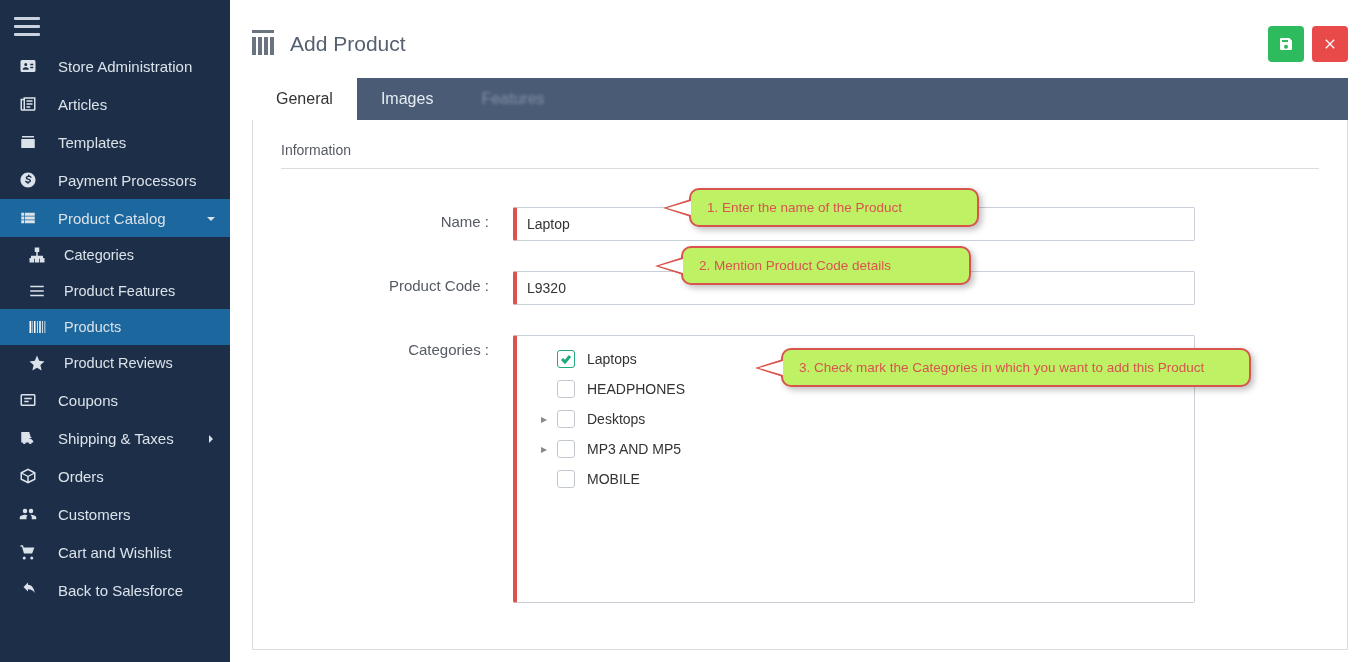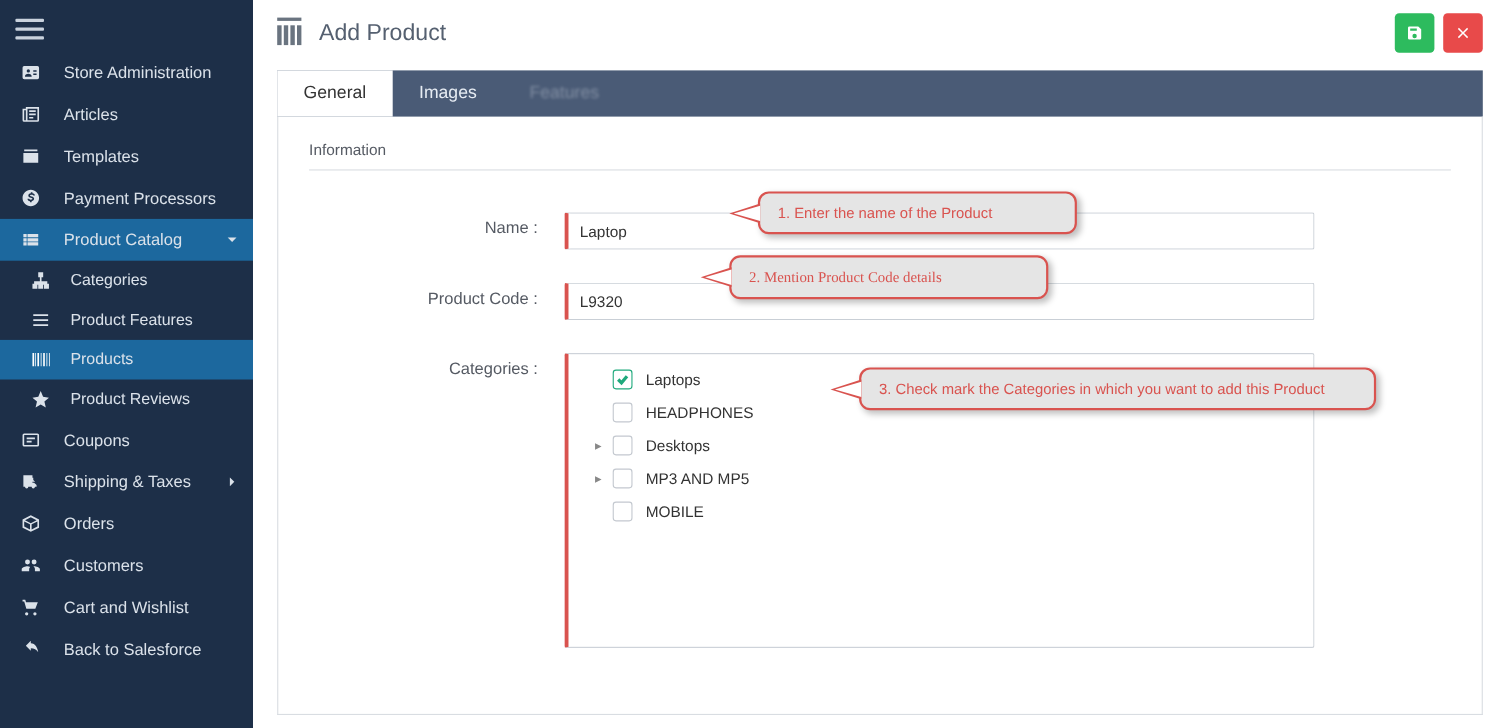--- a/index.html
+++ b/index.html
@@ -17,21 +17,21 @@
     .nav-item.sub { padding-left: 28px; font-size: 14.5px; }
     .nav-item.selected { background: #1c689e; }
     .nav-icon { width: 20px; height: 20px; margin-right: 20px; display: inline-flex; align-items: center; justify-content: center; flex-shrink: 0; }
     .nav-icon svg { width: 18px; height: 18px; fill: #dbe2ea; }
     .nav-caret { margin-left: auto; }
     .nav-caret svg { width: 10px; height: 10px; fill: #dbe2ea; }
     .nav > .nav-item.sub .nav-icon { width: 18px; height: 18px; margin-right: 18px; }
     .nav .nav-item.selected .nav-icon svg { fill: #fff; }
 
     
-    .main { flex: 1; background: #fff; padding: 12px 18px 12px 22px; position: relative; display: flex; flex-direction: column; }
+    .main { flex: 1; background: #fff; padding: 26px 18px 12px 22px; position: relative; display: flex; flex-direction: column; }
     .page-header { display: flex; align-items: center; margin-bottom: 16px; }
     .page-header-icon { width: 28px; height: 22px; display: inline-flex; align-items: flex-end; justify-content: flex-start; margin-right: 10px; position: relative; }
     .page-header-icon .bar { width: 4px; background: #6a7480; margin-right: 2px; display: inline-block; }
     .page-header-icon::before { content:''; position:absolute; top:-3px; left:0; width:22px; height:3px; background:#6a7480; }
     .page-title { font-size: 21px; color: #556070; font-weight: 400; }
     .header-actions { margin-left: auto; display: flex; gap: 8px; }
     .btn-square { width: 36px; height: 36px; border-radius: 4px; display: inline-flex; align-items: center; justify-content: center; cursor: pointer; }
     .btn-save { background: #2dbb5e; }
     .btn-close { background: #e84a4a; }
     .btn-square svg { width: 16px; height: 16px; fill: #fff; }
@@ -54,21 +54,21 @@
     .input { width: 100%; height: 34px; border: 1px solid #c9cfd6; border-left: 4px solid #d9534f; border-radius: 2px; padding: 0 10px; font-size: 14px; color: #333; outline: none; }
     .categories-box { width: 100%; min-height: 268px; border: 1px solid #c9cfd6; border-left: 4px solid #d9534f; border-radius: 2px; padding: 14px 14px 14px 20px; }
     .cat-item { display: flex; align-items: center; margin-bottom: 12px; font-size: 14px; color: #333; }
     .cat-expand { width: 14px; display: inline-flex; justify-content: center; margin-right: 6px; color: #888; font-size: 12px; cursor: pointer; }
     .cat-checkbox { width: 18px; height: 18px; border: 1.5px solid #c3c8cf; border-radius: 3px; margin-right: 12px; display: inline-flex; align-items: center; justify-content: center; cursor: pointer; flex-shrink: 0; }
     .cat-checkbox.checked { border-color: #1fa97c; }
     .cat-checkbox.checked svg { width: 12px; height: 12px; stroke: #1fa97c; stroke-width: 3; fill: none; }
     .cat-label { cursor: default; }
 
     
-    .callout { position: absolute; border: 2px solid #d9534f; border-radius: 10px; background: #e5e5e5; color: #d9534f; font-size: 13.5px; padding: 10px 16px; box-shadow: 3px 3px 6px rgba(0,0,0,0.25); z-index: 5; }
+    .callout { position: absolute; border: 2px solid #d9534f; border-radius: 10px; background: #bef264; color: #d9534f; font-size: 13.5px; padding: 10px 16px; box-shadow: 3px 3px 6px rgba(0,0,0,0.25); z-index: 5; }
     .callout-arrow { position: absolute; width: 0; height: 0; }
     .callout.left-arrow .callout-arrow {
       left: -28px; top: 50%; transform: translateY(-50%);
       border-top: 9px solid transparent;
       border-bottom: 9px solid transparent;
       border-right: 28px solid #d9534f;
     }
     .callout.left-arrow .callout-arrow::after {
       content:''; position:absolute; left:4px; top:-7px;
       border-top: 7px solid transparent;
@@ -297,21 +297,21 @@
                 <span class="cat-label">MOBILE</span>
               </div>
             </div>
         </div>
       </div>
 
       <div class="callout left-arrow" style="left:436px; top:68px; width:290px;">
         <span class="callout-arrow"></span>
         <span>1. Enter the name of the Product</span>
       </div>
-      <div class="callout left-arrow" style="left:410px; top:126px; width:290px;font-family:Liberation Serif, serif;">
+      <div class="callout left-arrow" style="left:428px; top:126px; width:290px;">
         <span class="callout-arrow"></span>
         <span>2. Mention Product Code details</span>
       </div>
       <div class="callout left-arrow" style="left:528px; top:228px; width:470px;">
         <span class="callout-arrow"></span>
         <span>3.  Check mark the Categories in which you want to add this Product</span>
       </div>
     </div>
   </main>
 </div>

